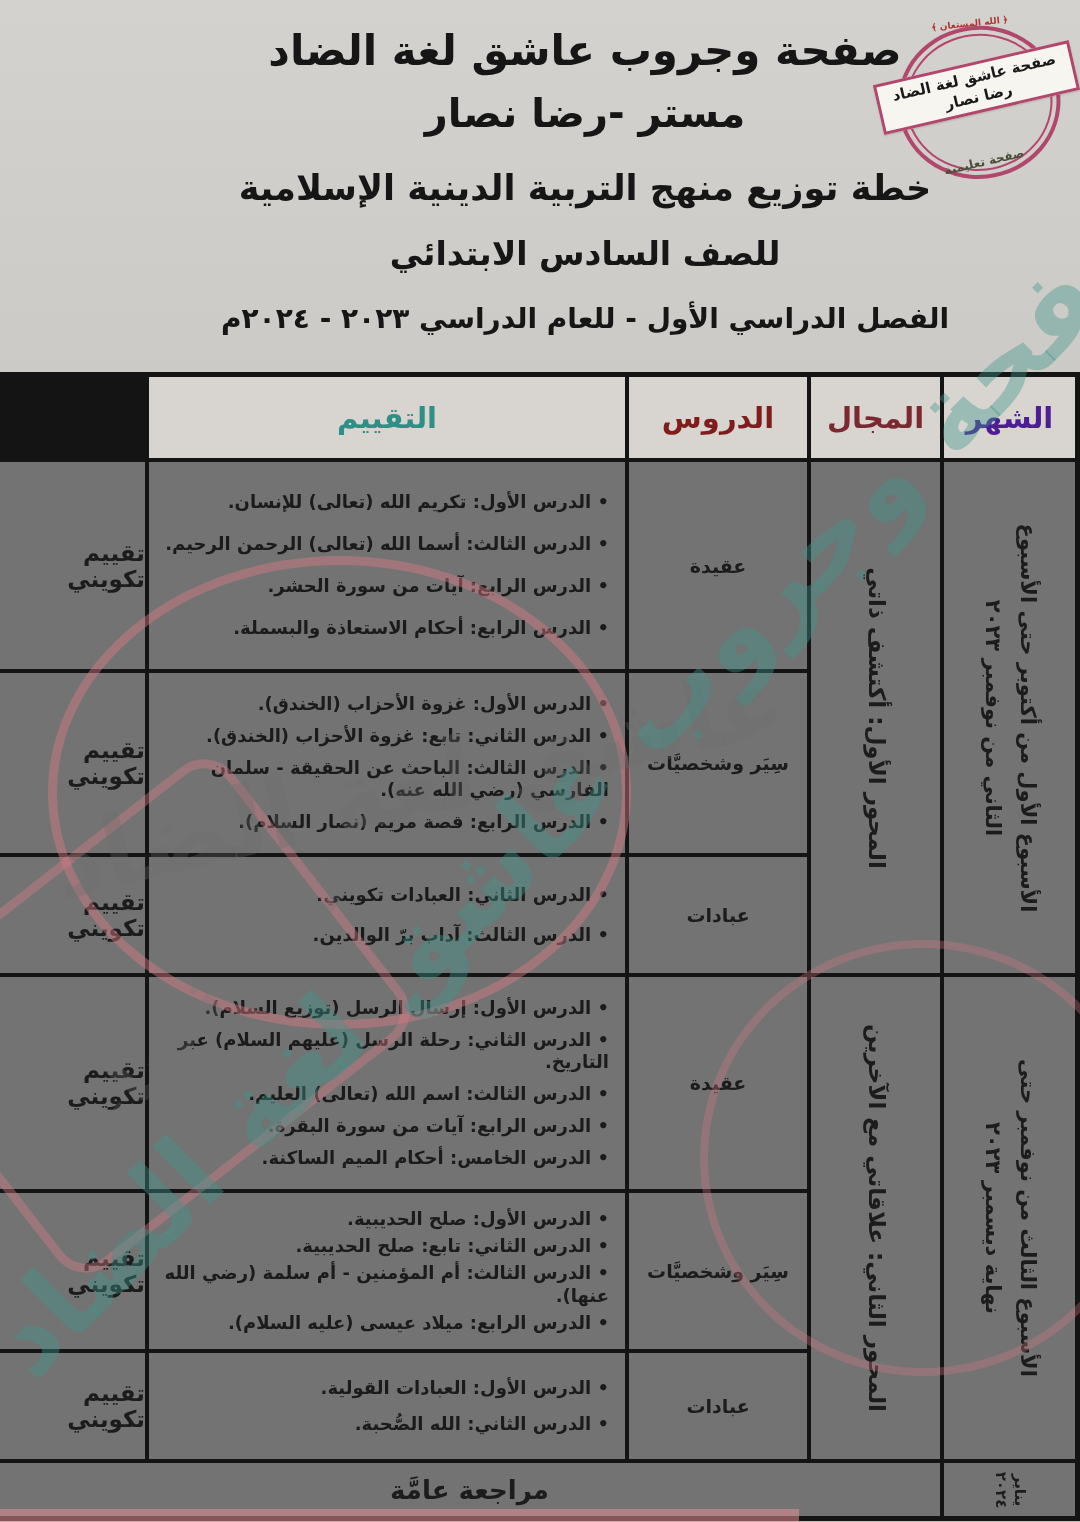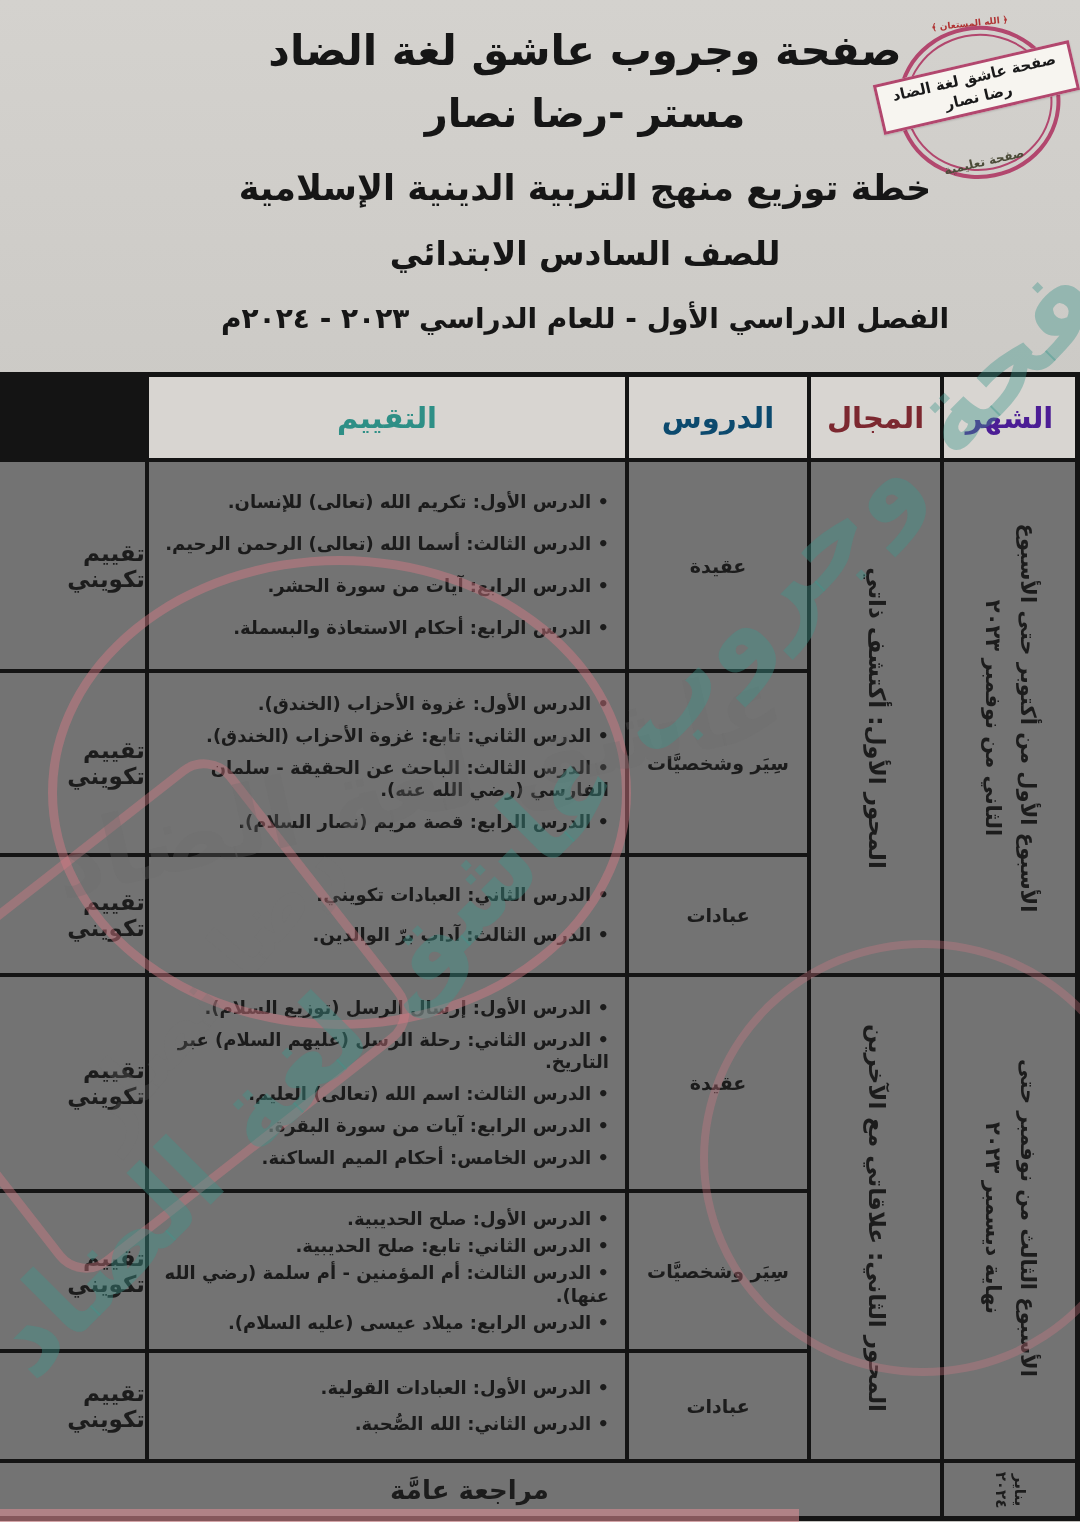--- a/index.html
+++ b/index.html
@@ -50,21 +50,21 @@
     grid-template-columns:135px 133px 182px 480px 150px;
     grid-template-rows:85px 211px 184px 120px 216px 160px 110px 57px;
     border:3px solid #141414;background:#141414;
   }
   .cell{border:2px solid #141414;background:#737373;position:relative;box-sizing:border-box;
     display:flex;align-items:center;justify-content:center;color:#1c1c1c;}
   .hcell{background:#d8d5d1;font-weight:bold;font-size:29px;}
   .h-month{color:#4c1d95;}
   .h-axis{color:#9c3a30;}
   .h-field{color:#7c2830;}
-  .h-lessons{color:#0c4a6e;}
+  .h-lessons{color:#7f1d1d;}
   .h-eval{color:#2e8f86;}
 
   .rot{position:absolute;top:50%;left:50%;transform:translate(-50%,-50%) rotate(90deg);
     text-align:center;font-weight:bold;color:#1c1c1c;direction:rtl;line-height:1.65;}
   .rot-month1{width:430px;font-size:21px;}
   .rot-month2{width:330px;font-size:21px;}
   .rot-axis{width:480px;font-size:23px;white-space:nowrap;}
   .rot-small{width:56px;font-size:15px;line-height:1.25;}
 
   .field-cell{font-weight:bold;font-size:19px;}

